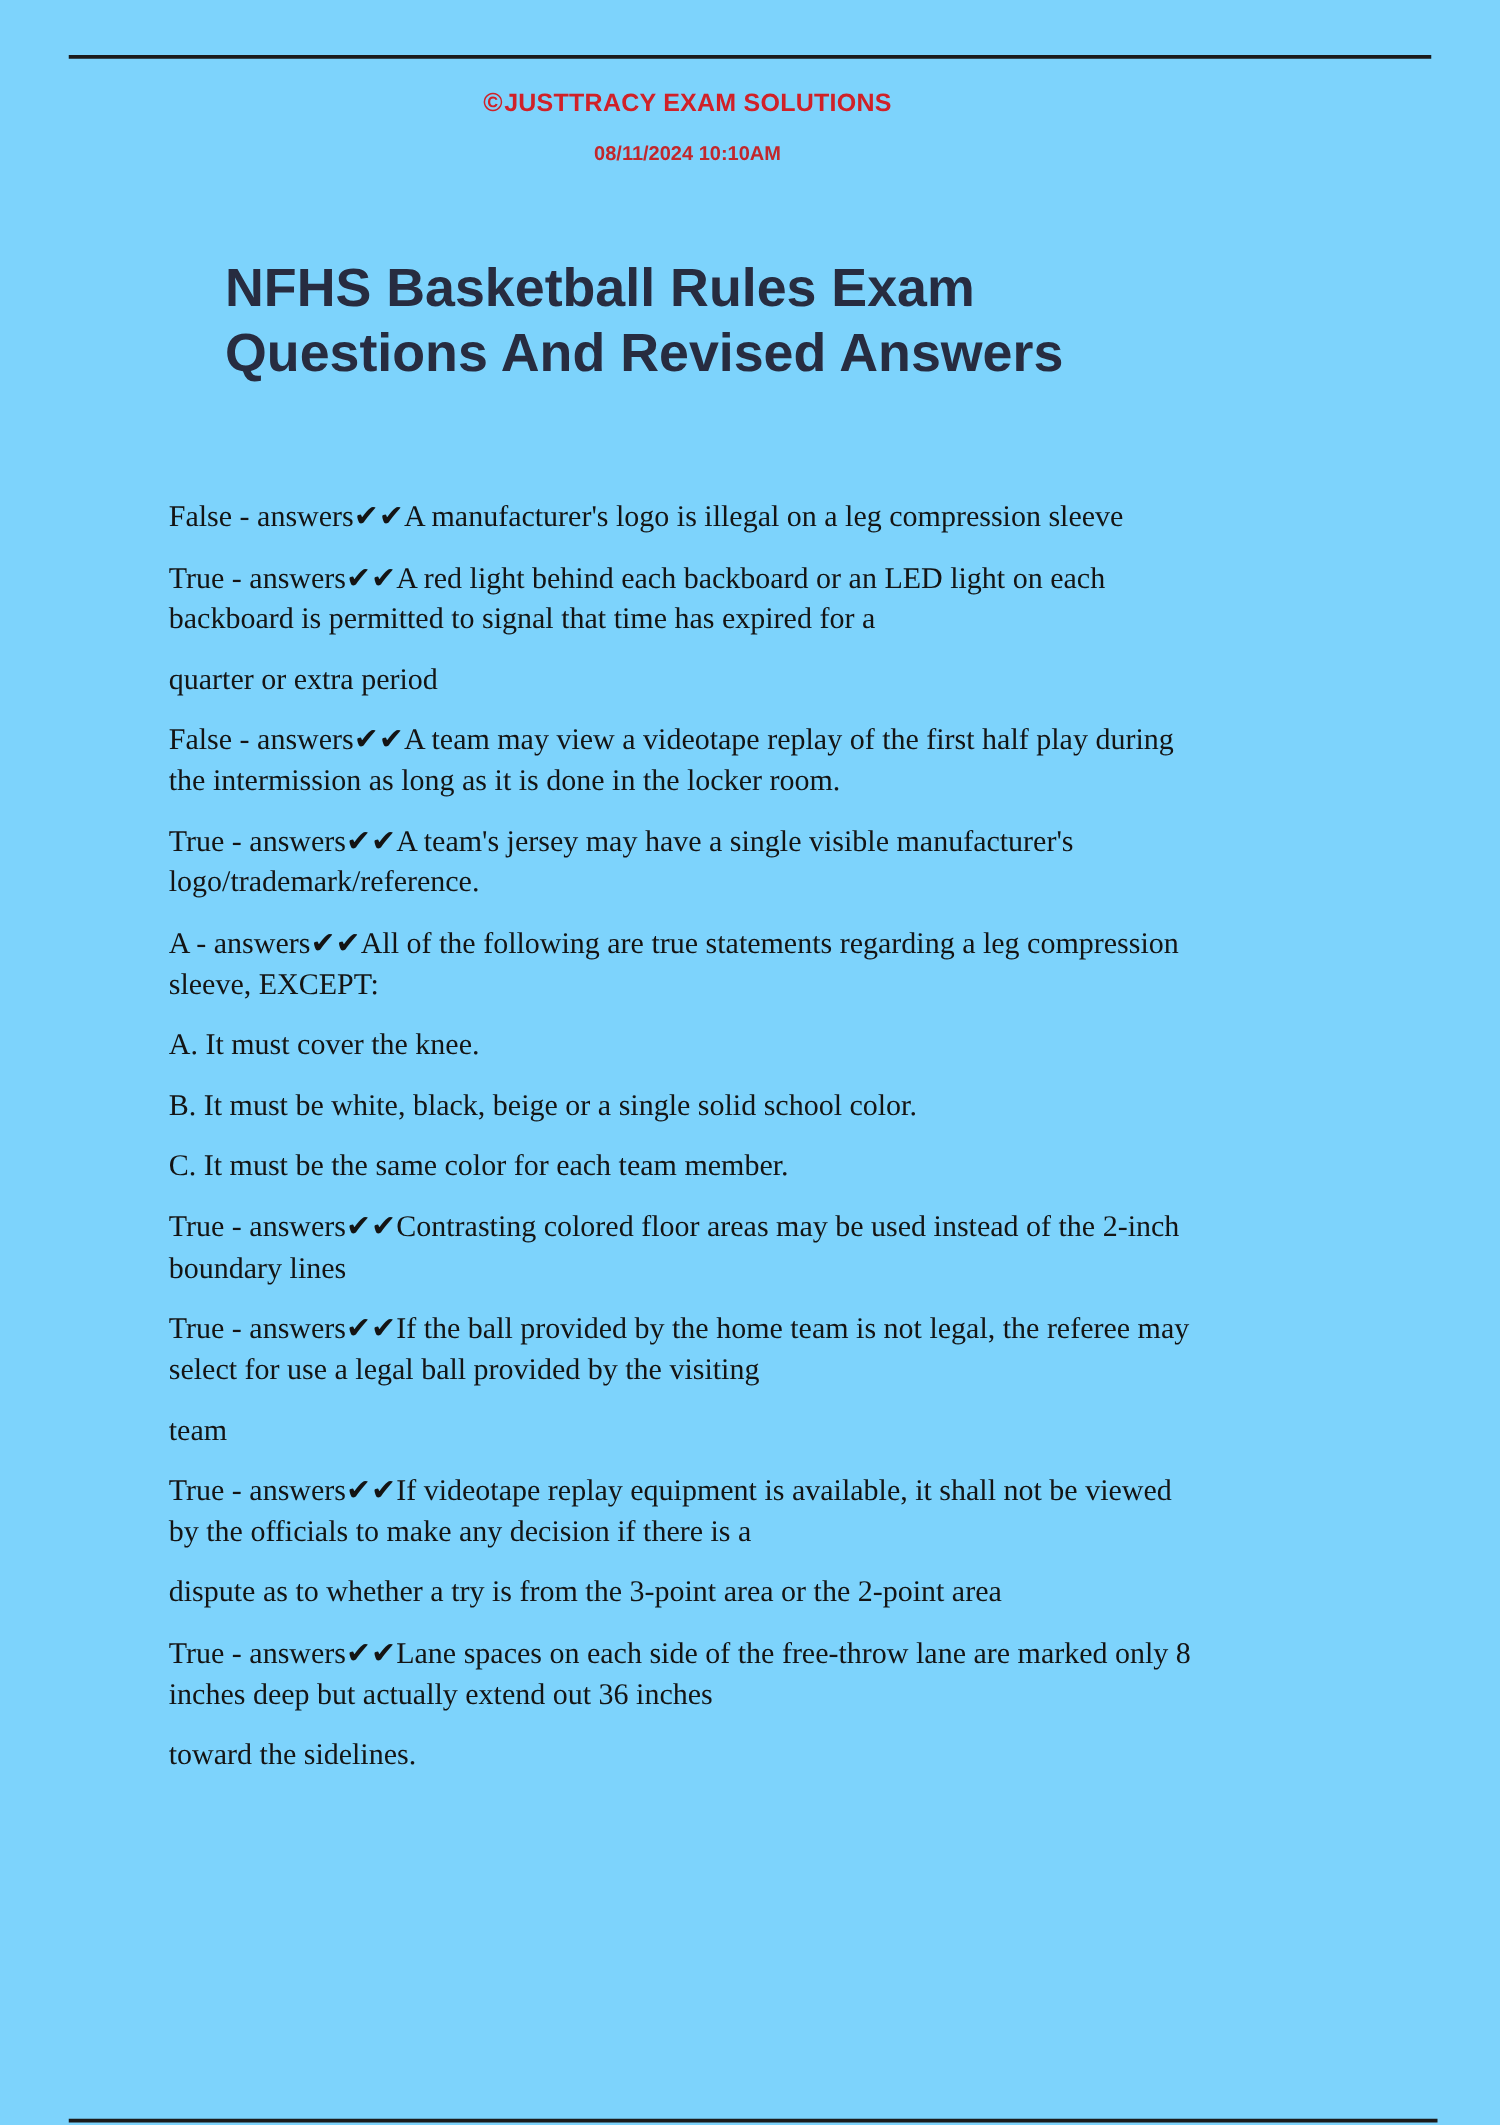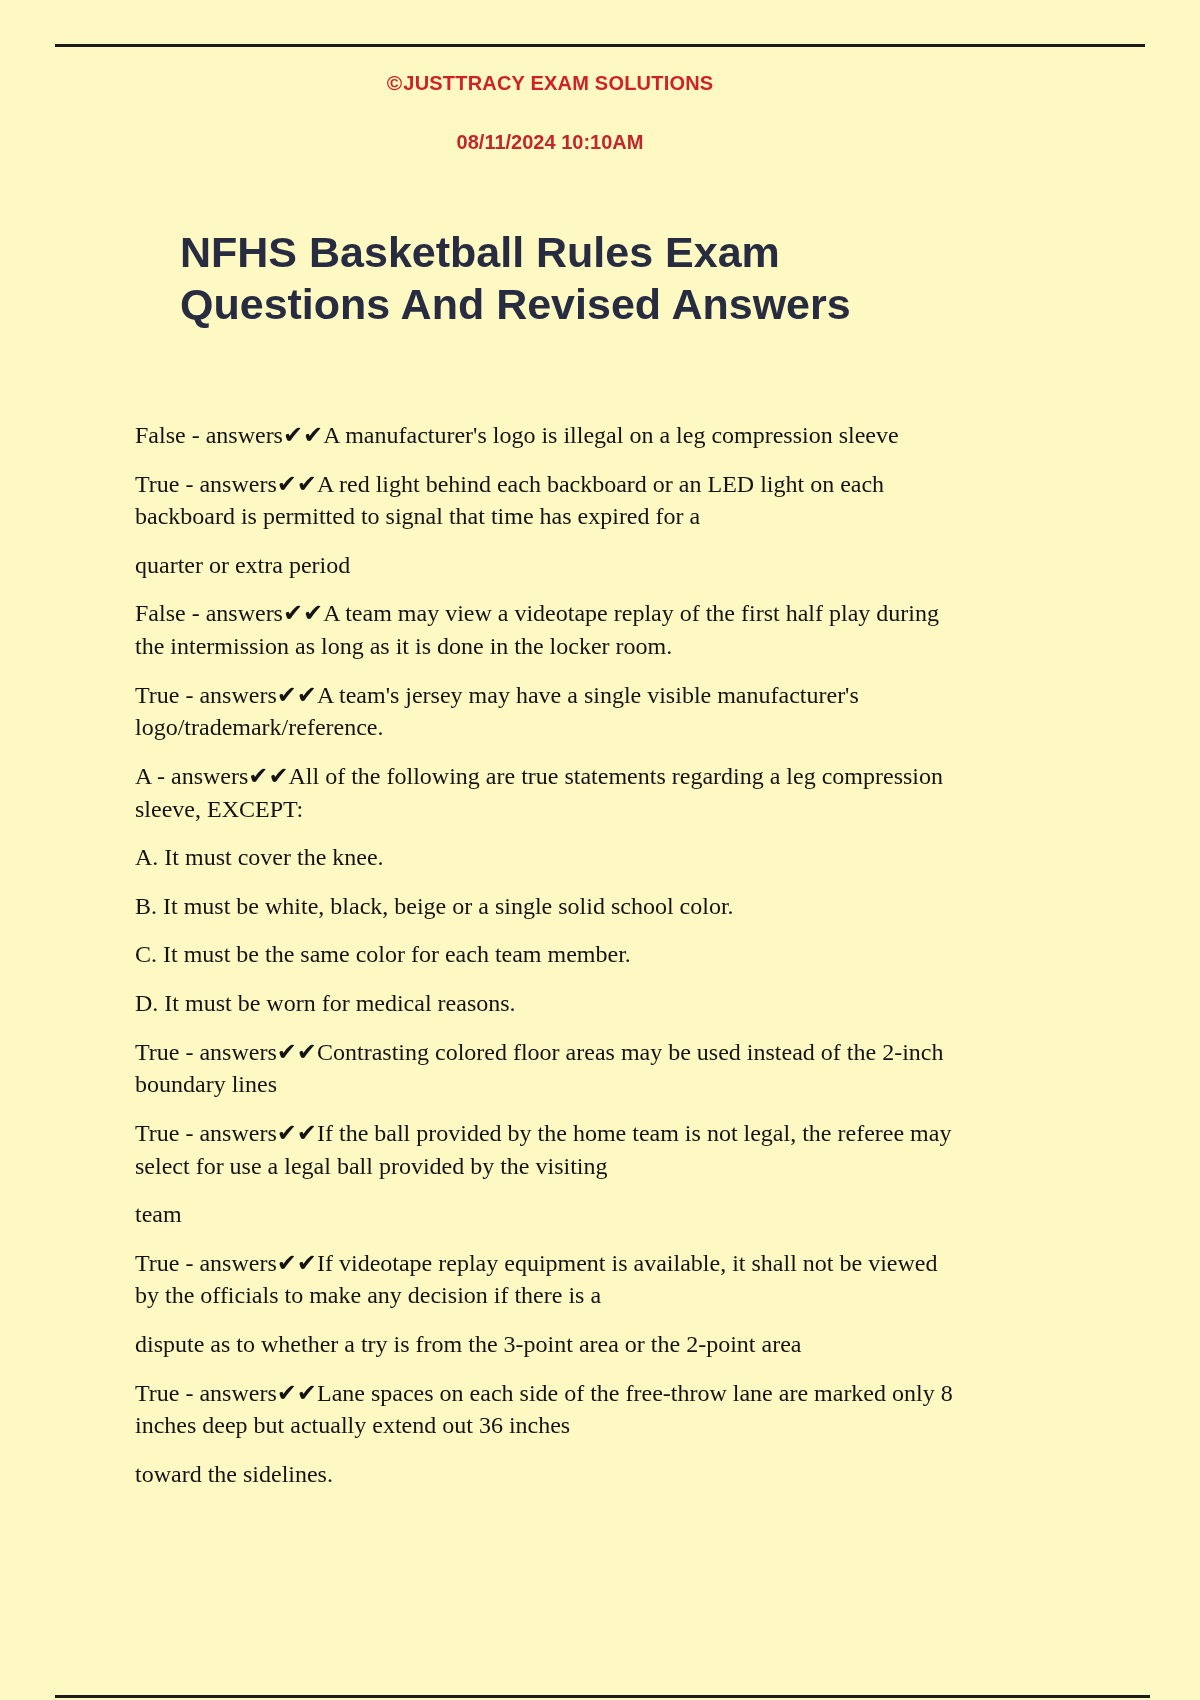--- a/index.html
+++ b/index.html
@@ -6,21 +6,21 @@
   html, body {
     margin: 0;
     padding: 0;
     background: #ffffff;
   }
   .page {
     position: relative;
     width: 1200px;
     height: 1700px;
     margin: 0 auto;
-    background: #fef9c3;
+    background: #7dd3fc;
     overflow: hidden;
   }
   .rule {
     border: none;
     border-top: 3px solid var(--rule-black, #1b1b1b);
     margin: 0 55px;
   }
   .rule-top { margin-top: 44px; }
   .rule-bottom {
     position: absolute;
@@ -47,22 +47,22 @@
     font-size: 20px;
     letter-spacing: 0.2px;
     color: var(--brand-red, #d02128);
     white-space: nowrap;
   }
   .copyright {
     font-size: 21px;
     margin-right: 1px;
   }
   .datetime {
-    margin-top: 36px;
-    font-size: 20px;
+    margin-top: 20px;
+    font-size: 16px;
     color: var(--date-red, #c2272b);
     white-space: nowrap;
   }
 
   
   .title {
     font-family: "Liberation Sans", sans-serif;
     font-weight: bold;
     color: var(--title-navy, #272c40);
     font-size: 43px;
@@ -105,21 +105,20 @@
     <div class="doc-body">
       <p>False - answers✔✔A manufacturer's logo is illegal on a leg compression sleeve</p>
       <p>True - answers✔✔A red light behind each backboard or an LED light on each backboard is permitted to signal that time has expired for a</p>
       <p>quarter or extra period</p>
       <p>False - answers✔✔A team may view a videotape replay of the first half play during the intermission as long as it is done in the locker room.</p>
       <p>True - answers✔✔A team's jersey may have a single visible manufacturer's logo/trademark/reference.</p>
       <p>A - answers✔✔All of the following are true statements regarding a leg compression sleeve, EXCEPT:</p>
       <p>A. It must cover the knee.</p>
       <p>B. It must be white, black, beige or a single solid school color.</p>
       <p>C. It must be the same color for each team member.</p>
-      <p>D. It must be worn for medical reasons.</p>
       <p>True - answers✔✔Contrasting colored floor areas may be used instead of the 2-inch boundary lines</p>
       <p>True - answers✔✔If the ball provided by the home team is not legal, the referee may select for use a legal ball provided by the visiting</p>
       <p>team</p>
       <p>True - answers✔✔If videotape replay equipment is available, it shall not be viewed by the officials to make any decision if there is a</p>
       <p>dispute as to whether a try is from the 3-point area or the 2-point area</p>
       <p>True - answers✔✔Lane spaces on each side of the free-throw lane are marked only 8 inches deep but actually extend out 36 inches</p>
       <p>toward the sidelines.</p>
     </div>
 
   </div>

